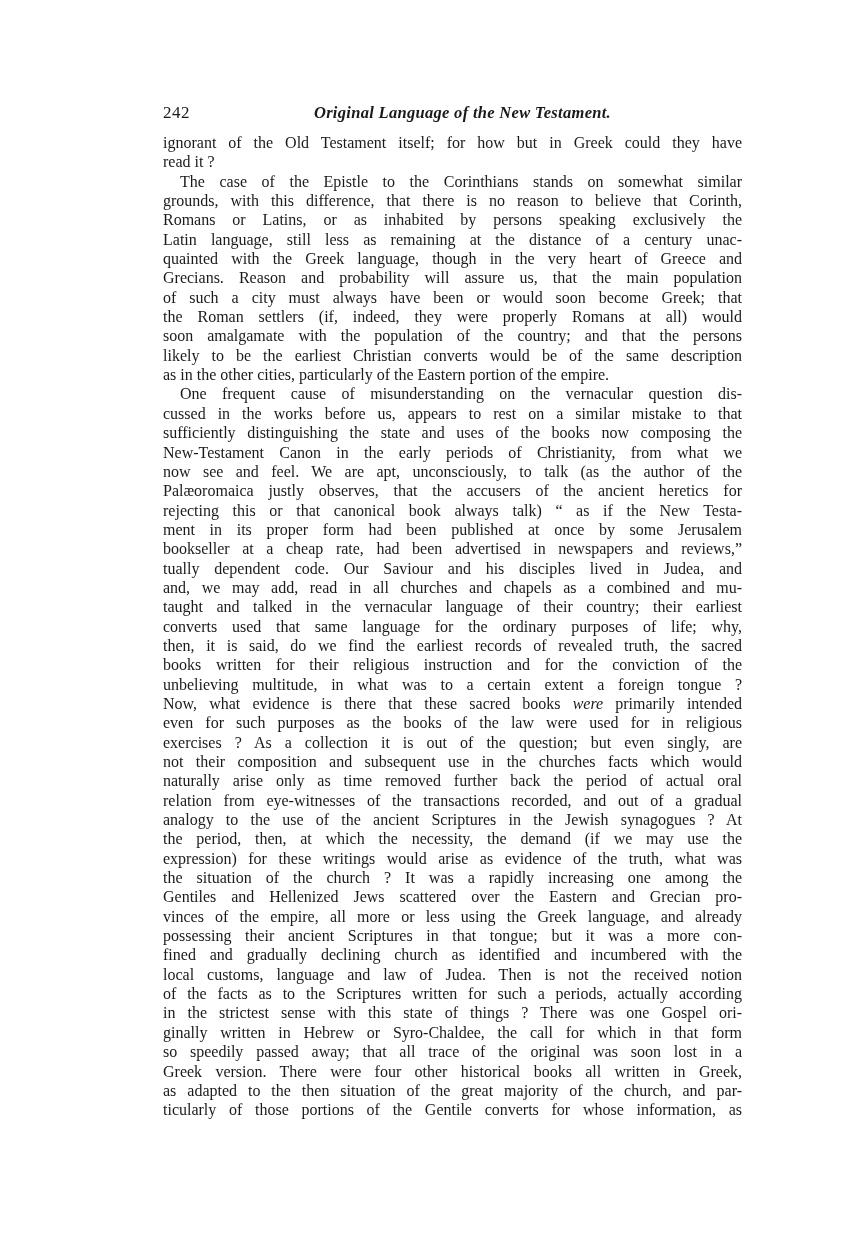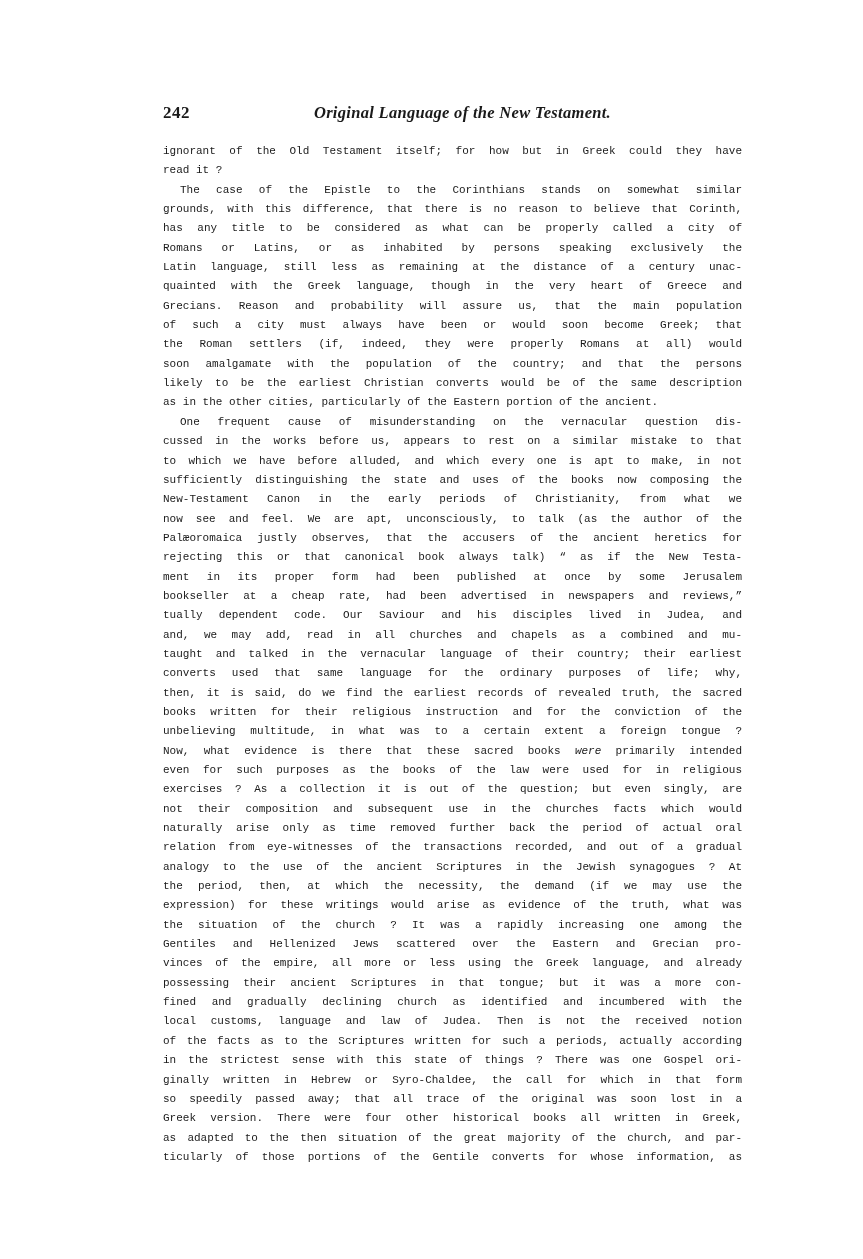--- a/index.html
+++ b/index.html
@@ -23,42 +23,41 @@
     }
     .running-head {
       position: relative;
       height: 26px;
       font-size: 17px;
     }
     .page-number {
       position: absolute;
       left: 0;
       top: 3px;
-      font-weight: bold;
+      font-weight: normal;
       font-size: 17px;
       letter-spacing: 0.5px;
       text-align: center;
     }
     .head-title {
       position: absolute;
       left: 0;
       right: 0;
       top: 3px;
       text-align: center;
       font-style: italic;
       font-weight: bold;
       font-size: 16.5px;
       letter-spacing: 0.3px;
       padding-left: 20px;
     }
     .body-text {
-      margin-top: 16px;
-      font-size: 11px;
+      margin-top: 7px;
+      font-size: 16px;
       line-height: 19.35px;
-      font-family: Liberation Mono, monospace;
     }
     .line {
       display: block;
       white-space: nowrap;
       text-align: justify;
       text-align-last: justify;
       height: 19.35px;
     }
     .line.last {
       text-align-last: left;
@@ -79,35 +78,33 @@
     <span class="head-title">Original Language of the New Testament.</span>
   </div>
   <div class="body-text" id="body-text">
       <div>
         <span class="line">ignorant of the Old Testament itself; for how but in Greek could they have</span>
         <span class="line last">read it ?</span>
       </div>
       <div>
         <span class="line indent">The case of the Epistle to the Corinthians stands on somewhat similar</span>
         <span class="line">grounds, with this difference, that there is no reason to believe that Corinth,</span>
-        <span class="line">has any title to be considered as what can be properly called a city of</span>
         <span class="line">Romans or Latins, or as inhabited by persons speaking exclusively the</span>
         <span class="line">Latin language, still less as remaining at the distance of a century unac-</span>
         <span class="line">quainted with the Greek language, though in the very heart of Greece and</span>
         <span class="line">Grecians.  Reason and probability will assure us, that the main population</span>
         <span class="line">of such a city must always have been or would soon become Greek; that</span>
         <span class="line">the Roman settlers (if, indeed, they were properly Romans at all) would</span>
         <span class="line">soon amalgamate with the population of the country; and that the persons</span>
         <span class="line">likely to be the earliest Christian converts would be of the same description</span>
-        <span class="line last">as in the other cities, particularly of the Eastern portion of the ancient.</span>
+        <span class="line last">as in the other cities, particularly of the Eastern portion of the empire.</span>
       </div>
       <div>
         <span class="line indent">One frequent cause of misunderstanding on the vernacular question dis-</span>
         <span class="line">cussed in the works before us, appears to rest on a similar mistake to that</span>
-        <span class="line">to which we have before alluded, and which every one is apt to make, in not</span>
         <span class="line">sufficiently distinguishing the state and uses of the books now composing the</span>
         <span class="line">New-Testament Canon in the early periods of Christianity, from what we</span>
         <span class="line">now see and feel.  We are apt, unconsciously, to talk (as the author of the</span>
         <span class="line">Palæoromaica justly observes, that the accusers of the ancient heretics for</span>
         <span class="line">rejecting this or that canonical book always talk) “ as if the New Testa-</span>
         <span class="line">ment in its proper form had been published at once by some Jerusalem</span>
         <span class="line">bookseller at a cheap rate, had been advertised in newspapers and reviews,”</span>
         <span class="line">tually dependent code.  Our Saviour and his disciples lived in Judea, and</span>
         <span class="line">and, we may add, read in all churches and chapels as a combined and mu-</span>
         <span class="line">taught and talked in the vernacular language of their country; their earliest</span>

